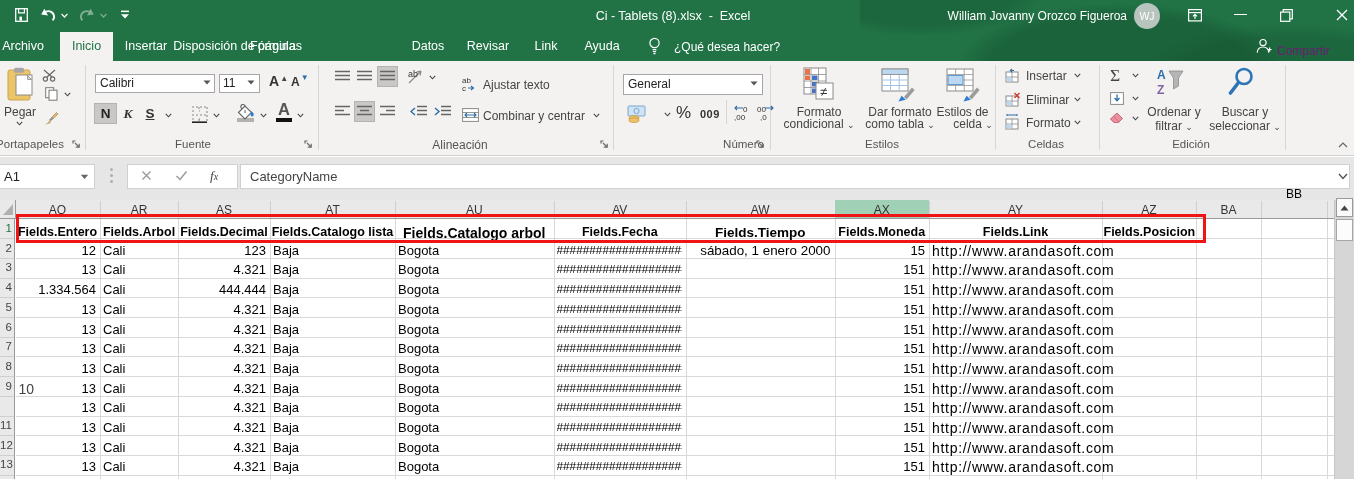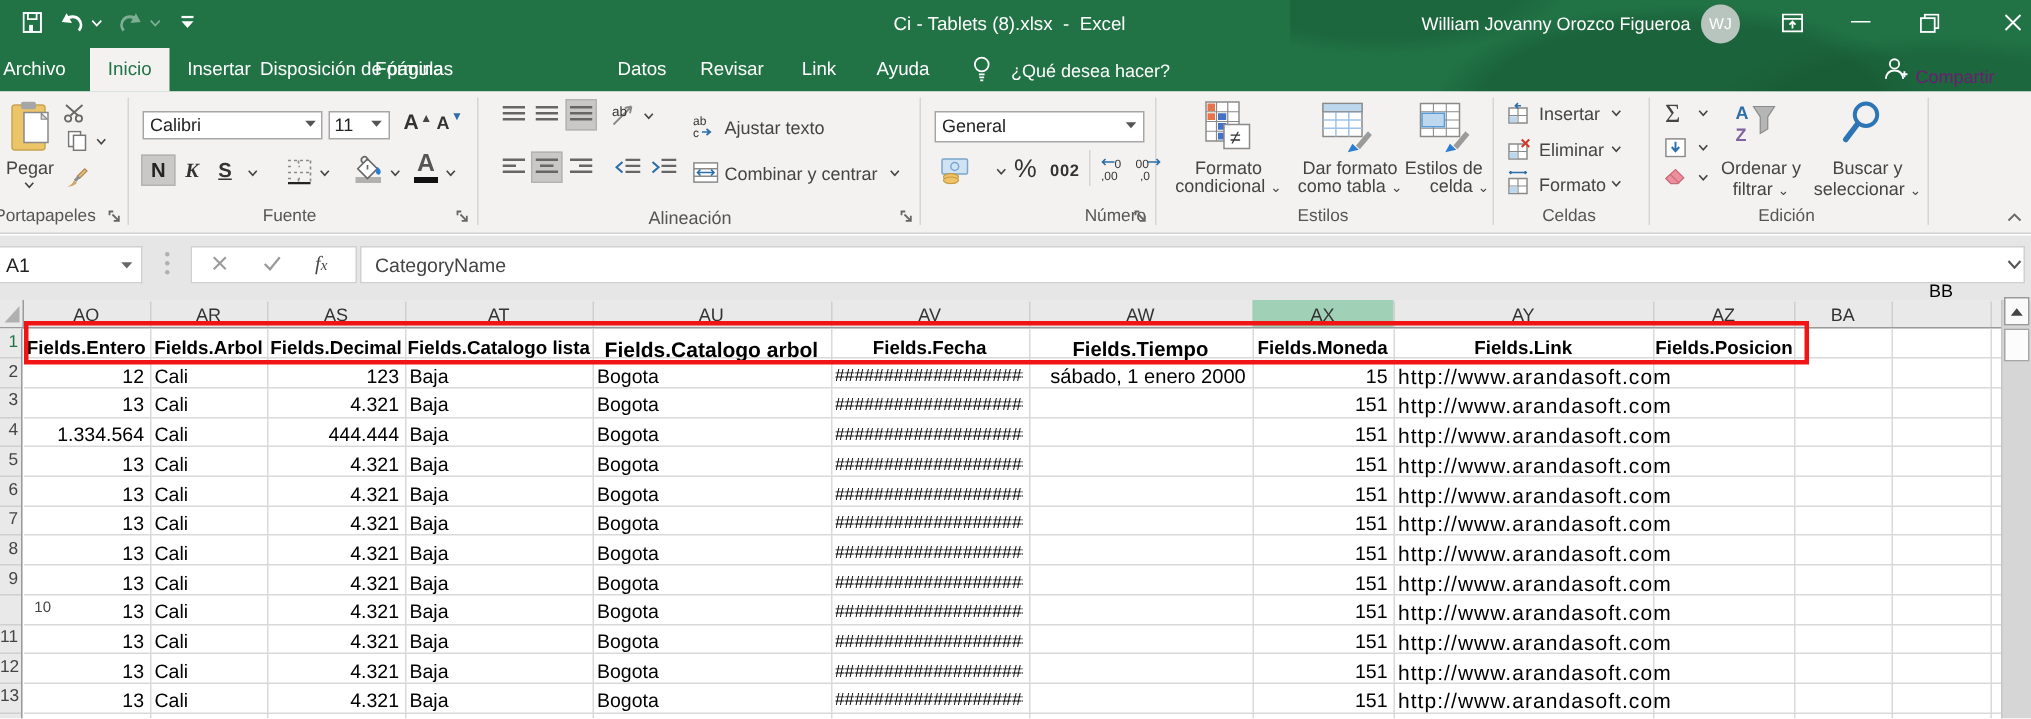--- a/index.html
+++ b/index.html
@@ -229,21 +229,21 @@
 <svg class="a" style="left:627px;top:104px" width="20" height="19" viewBox="0 0 20 19">
 <rect x="1" y="2" width="17" height="10" rx="1" fill="#cfe3f5" stroke="#7ba7cc" stroke-width="1"></rect>
 <circle cx="9.5" cy="7" r="2.6" fill="none" stroke="#7ba7cc" stroke-width="1"></circle>
 <ellipse cx="7" cy="14" rx="5" ry="2.2" fill="#f0c36a" stroke="#c79b3f" stroke-width="0.8"></ellipse>
 <ellipse cx="7" cy="16.2" rx="5" ry="2.2" fill="#f0c36a" stroke="#c79b3f" stroke-width="0.8"></ellipse>
   </svg>
 <svg class="a" style="left:664px;top:112px" width="7" height="5" viewBox="0 0 7 5">
     <path d="M0.8 0.8 L3.5 3.8 L6.2 0.8" fill="none" stroke="#444" stroke-width="1.1"></path>
   </svg>
 <div class="a" style="left:676px;top:103px;font-size:17px;color:#333">%</div>
-<div class="a" style="left:700px;top:108px;font-size:11px;font-weight:bold;color:#333;letter-spacing:0.5px">002</div>
+<div class="a" style="left:700px;top:108px;font-size:11px;font-weight:bold;color:#333;letter-spacing:0.5px">009</div>
 <div class="a" style="left:726px;top:100px;width:1px;height:24px;background:#d8d6d4"></div>
 <svg class="a" style="left:733px;top:104px" width="18" height="17" viewBox="0 0 18 17">
 <path d="M2 4 h8 M4 2 L2 4 L4 6" fill="none" stroke="#2b6ea8" stroke-width="1.1"></path>
 <text x="10" y="8" font-size="8" fill="#333" font-family="Liberation Sans">0</text>
 <text x="1" y="16" font-size="8" fill="#333" font-family="Liberation Sans">,00</text>
   </svg>
 <svg class="a" style="left:757px;top:104px" width="18" height="17" viewBox="0 0 18 17">
 <path d="M8 4 h8 M14 2 L16 4 L14 6" fill="none" stroke="#2b6ea8" stroke-width="1.1"></path>
 <text x="0" y="8" font-size="8" fill="#333" font-family="Liberation Sans">00</text>
 <text x="3" y="16" font-size="8" fill="#333" font-family="Liberation Sans">,0</text>
@@ -409,21 +409,21 @@
 <div class="a" style="left:0;top:300.8px;width:12px;font-size:11.5px;color:#444;text-align:right">5</div>
 <div class="a" style="left:0;top:317.0px;width:14px;height:1px;background:#cfcfcf"></div>
 <div class="a" style="left:0;top:320.5px;width:12px;font-size:11.5px;color:#444;text-align:right">6</div>
 <div class="a" style="left:0;top:336.7px;width:14px;height:1px;background:#cfcfcf"></div>
 <div class="a" style="left:0;top:340.2px;width:12px;font-size:11.5px;color:#444;text-align:right">7</div>
 <div class="a" style="left:0;top:356.4px;width:14px;height:1px;background:#cfcfcf"></div>
 <div class="a" style="left:0;top:359.9px;width:12px;font-size:11.5px;color:#444;text-align:right">8</div>
 <div class="a" style="left:0;top:376.09999999999997px;width:14px;height:1px;background:#cfcfcf"></div>
 <div class="a" style="left:0;top:379.6px;width:12px;font-size:11.5px;color:#444;text-align:right">9</div>
 <div class="a" style="left:0;top:395.8px;width:14px;height:1px;background:#cfcfcf"></div>
-<div class="a" style="left:0;top:400px;width:34px;font-size:10px;color:#444;text-align:right">10</div>
+<div class="a" style="left:0;top:381px;width:34px;font-size:14px;color:#444;text-align:right">10</div>
 <div class="a" style="left:0;top:415.49999999999994px;width:14px;height:1px;background:#cfcfcf"></div>
 <div class="a" style="left:0;top:419.0px;width:12px;font-size:11.5px;color:#444;text-align:right">11</div>
 <div class="a" style="left:0;top:435.2px;width:14px;height:1px;background:#cfcfcf"></div>
 <div class="a" style="left:0;top:438.7px;width:12px;font-size:11.5px;color:#444;text-align:right">12</div>
 <div class="a" style="left:0;top:454.9px;width:14px;height:1px;background:#cfcfcf"></div>
 <div class="a" style="left:0;top:458.4px;width:12px;font-size:11.5px;color:#444;text-align:right">13</div>
 <div class="a" style="left:0;top:474.59999999999997px;width:14px;height:1px;background:#cfcfcf"></div>
 <div class="a" style="left:0;top:478.09999999999997px;width:12px;font-size:11.5px;color:#444;text-align:right">14</div>
 
 <div class="a" style="left:100px;top:218.5px;width:1px;height:260.5px;background:#d9d9d9"></div>

